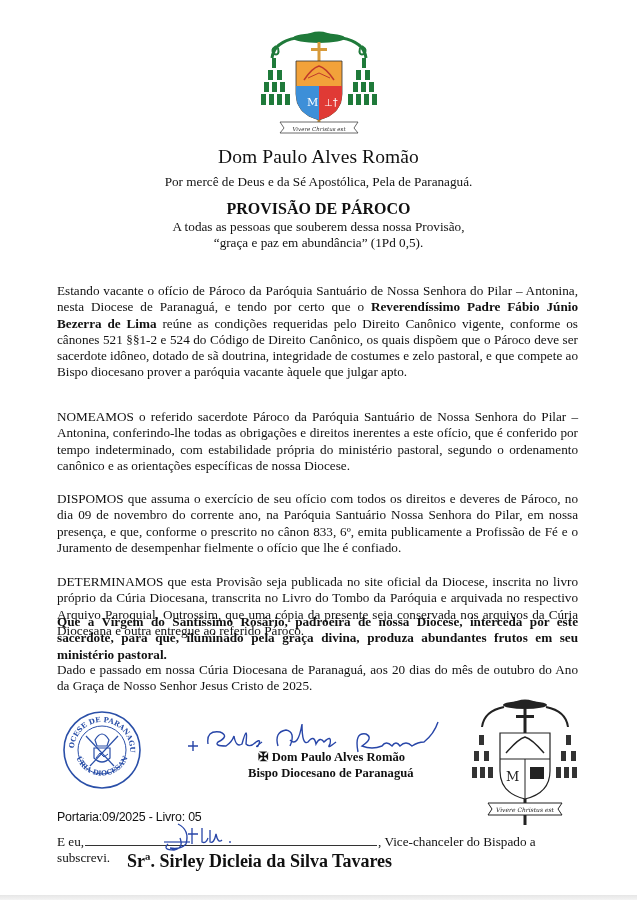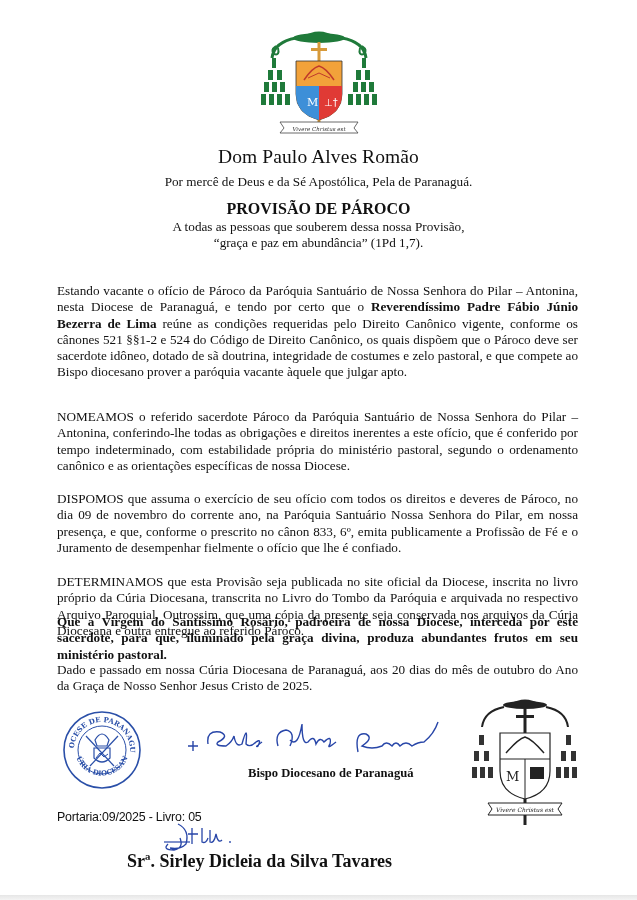--- a/index.html
+++ b/index.html
@@ -90,21 +90,21 @@
     <text x="66" y="78" font-size="10" fill="#fff" font-family="DejaVu Sans, sans-serif">⊥†</text>
 
     <path d="M22 94 H100 L96 100 L100 105 H22 L26 100 Z" fill="#fff" stroke="#444" stroke-width="0.8"></path>
     <text x="61" y="102.5" font-size="5.5" text-anchor="middle" font-style="italic" fill="#333" font-family="DejaVu Serif, serif">Vivere Christus est</text>
   </svg>
 
   <div class="header name-title">Dom Paulo Alves Romão</div>
   <div class="header subtitle">Por mercê de Deus e da Sé Apostólica, Pela de Paranaguá.</div>
   <div class="header doc-title">PROVISÃO DE PÁROCO</div>
   <div class="header salute1">A todas as pessoas que souberem dessa nossa Provisão,</div>
-  <div class="header salute2">“graça e paz em abundância” (1Pd 1,7).</div>
+  <div class="header salute2">“graça e paz em abundância” (1Pd 0,5).</div>
 
   <div class="body-text p1"><span>Estando vacante o ofício de Pároco da Paróquia Santuário de Nossa Senhora do Pilar – Antonina, nesta Diocese de Paranaguá, e tendo por certo que o </span><b>Reverendíssimo Padre Fábio Júnio Bezerra de Lima</b><span> reúne as condições requeridas pelo Direito Canônico vigente, conforme os cânones 521 §§1-2 e 524 do Código de Direito Canônico, os quais dispõem que o Pároco deve ser sacerdote idôneo, dotado de sã doutrina, integridade de costumes e zelo pastoral, e que compete ao Bispo diocesano prover a paróquia vacante àquele que julgar apto.</span></div>
   <div class="body-text p3">NOMEAMOS o referido sacerdote Pároco da Paróquia Santuário de Nossa Senhora do Pilar – Antonina, conferindo-lhe todas as obrigações e direitos inerentes a este ofício, que é conferido por tempo indeterminado, com estabilidade própria do ministério pastoral, segundo o ordenamento canônico e as orientações específicas de nossa Diocese.</div>
   <div class="body-text p4">DISPOMOS que assuma o exercício de seu ofício com todos os direitos e deveres de Pároco, no dia 09 de novembro do corrente ano, na Paróquia Santuário Nossa Senhora do Pilar, em nossa presença, e que, conforme o prescrito no cânon 833, 6º, emita publicamente a Profissão de Fé e o Juramento de desempenhar fielmente o ofício que lhe é confiado.</div>
   <div class="body-text p5">DETERMINAMOS que esta Provisão seja publicada no site oficial da Diocese, inscrita no livro próprio da Cúria Diocesana, transcrita no Livro do Tombo da Paróquia e arquivada no respectivo Arquivo Paroquial. Outrossim, que uma cópia da presente seja conservada nos arquivos da Cúria Diocesana e outra entregue ao referido Pároco.</div>
   <div class="body-text p6">Que a Virgem do Santíssimo Rosário, padroeira de nossa Diocese, interceda por este sacerdote, para que, iluminado pela graça divina, produza abundantes frutos em seu ministério pastoral.</div>
   <div class="body-text p7">Dado e passado em nossa Cúria Diocesana de Paranaguá, aos 20 dias do mês de outubro do Ano da Graça de Nosso Senhor Jesus Cristo de 2025.</div>
 
   <svg class="stamp" viewBox="0 0 80 80">
     <defs>
@@ -122,20 +122,21 @@
     <line x1="56" y1="26" x2="28" y2="56" stroke="#2a4fa8" stroke-width="1.2"></line>
   </svg>
 
   <svg class="signature-scribble" viewBox="0 0 255 50">
     <path d="M2 34 H12 M7 29 V39" stroke="#2846a8" stroke-width="1.4" fill="none"></path>
     <path d="M22 32 Q20 18 34 20 Q44 24 32 30 Q28 34 40 34 Q46 30 48 24 Q50 36 56 32 Q62 10 60 32 Q64 36 70 30 Q76 26 72 34 Q68 36 76 30" stroke="#2846a8" stroke-width="1.4" fill="none"></path>
     <path d="M92 34 Q88 20 100 18 Q110 20 104 34 M104 28 Q112 36 116 12 Q116 34 122 30 Q128 22 130 32 Q134 24 138 30 Q146 22 144 32 Q140 38 150 30" stroke="#2846a8" stroke-width="1.4" fill="none"></path>
     <path d="M172 40 Q168 20 180 22 Q188 26 176 34 Q186 38 196 34 Q200 28 206 34 Q210 28 214 34 Q220 28 226 34 Q232 30 238 30 Q248 22 252 10" stroke="#2846a8" stroke-width="1.4" fill="none"></path>
   </svg>
 
+  <div class="signer-name">✠ Dom Paulo Alves Romão</div>
   <div class="signer-role">Bispo Diocesano de Paranaguá</div>
 
   <svg class="coat-bw" viewBox="0 0 110 135">
     <ellipse cx="55" cy="10" rx="22" ry="4" fill="#222"></ellipse>
     <path d="M40 9 Q55 0 70 9 Z" fill="#222"></path>
     <path d="M34 12 Q14 16 12 32 M76 12 Q96 16 98 32" stroke="#222" stroke-width="2" fill="none"></path>
     <g fill="#333">
       <rect x="9" y="40" width="5" height="10"></rect>
       <rect x="4" y="56" width="5" height="10"></rect>
         <rect x="14" y="56" width="5" height="10"></rect>
@@ -156,20 +157,21 @@
     <line x1="55" y1="64" x2="55" y2="104" stroke="#222" stroke-width="1"></line>
     <path d="M36 58 Q48 44 55 42 Q62 44 74 58" stroke="#222" stroke-width="1.4" fill="none"></path>
     <text x="36" y="86" font-size="13" fill="#222" font-family="DejaVu Serif, serif">M</text>
     <rect x="60" y="72" width="14" height="12" fill="#222"></rect>
     <path d="M18 108 H92 L88 114 L92 120 H18 L22 114 Z" fill="#fff" stroke="#222" stroke-width="1"></path>
     <text x="55" y="117" font-size="6" text-anchor="middle" font-style="italic" fill="#222" font-family="DejaVu Serif, serif">Vivere Christus est</text>
   </svg>
 
   <div class="portaria">Portaria:09/2025 - Livro: 05</div>
 
+  <div class="eu-line"><span>E eu,</span><span class="blank"></span><span>, Vice-chanceler do Bispado a subscrevi.</span></div>
 
   <svg class="chancellor-scribble" viewBox="0 0 80 35">
     <path d="M8 24 Q2 30 14 30 Q24 28 20 18 M18 4 Q30 10 26 24 Q20 30 10 28" stroke="#2846a8" stroke-width="1.3" fill="none"></path>
     <path d="M4 22 H30" stroke="#2846a8" stroke-width="1.2"></path>
     <path d="M32 8 V24 M28 14 H38 M42 8 V22 Q46 24 48 18 M50 10 V22 Q54 24 56 14 Q58 24 62 20" stroke="#2846a8" stroke-width="1.3" fill="none"></path>
     <circle cx="70" cy="22" r="0.9" fill="#2846a8"></circle>
   </svg>
 
   <div class="chancellor-name">Srª. Sirley Dicleia da Silva Tavares</div>
 

